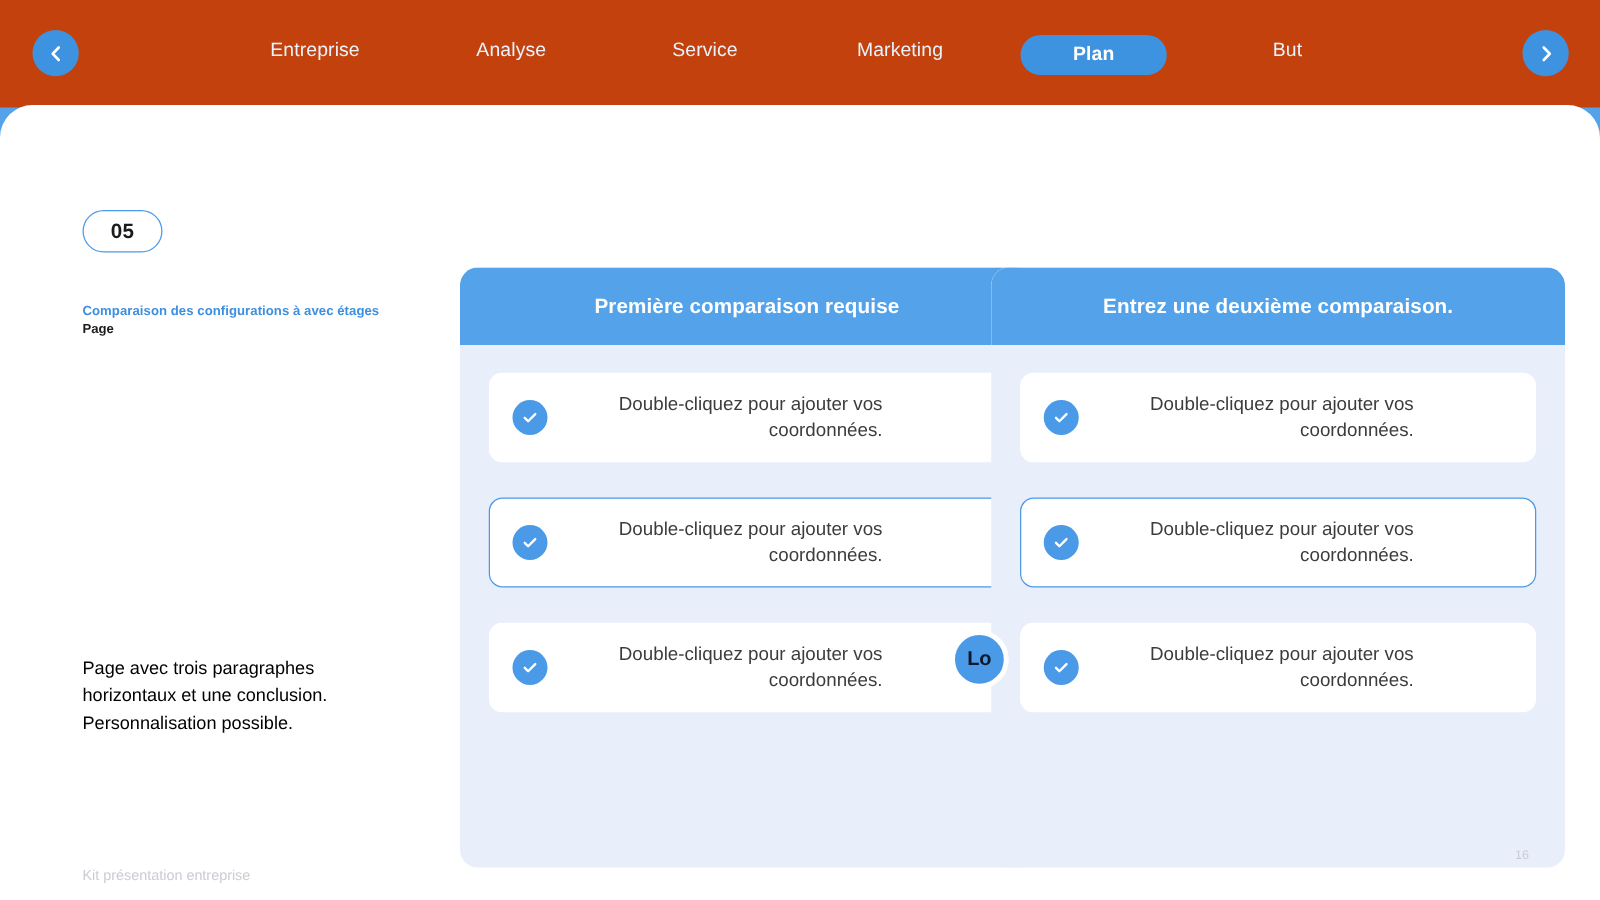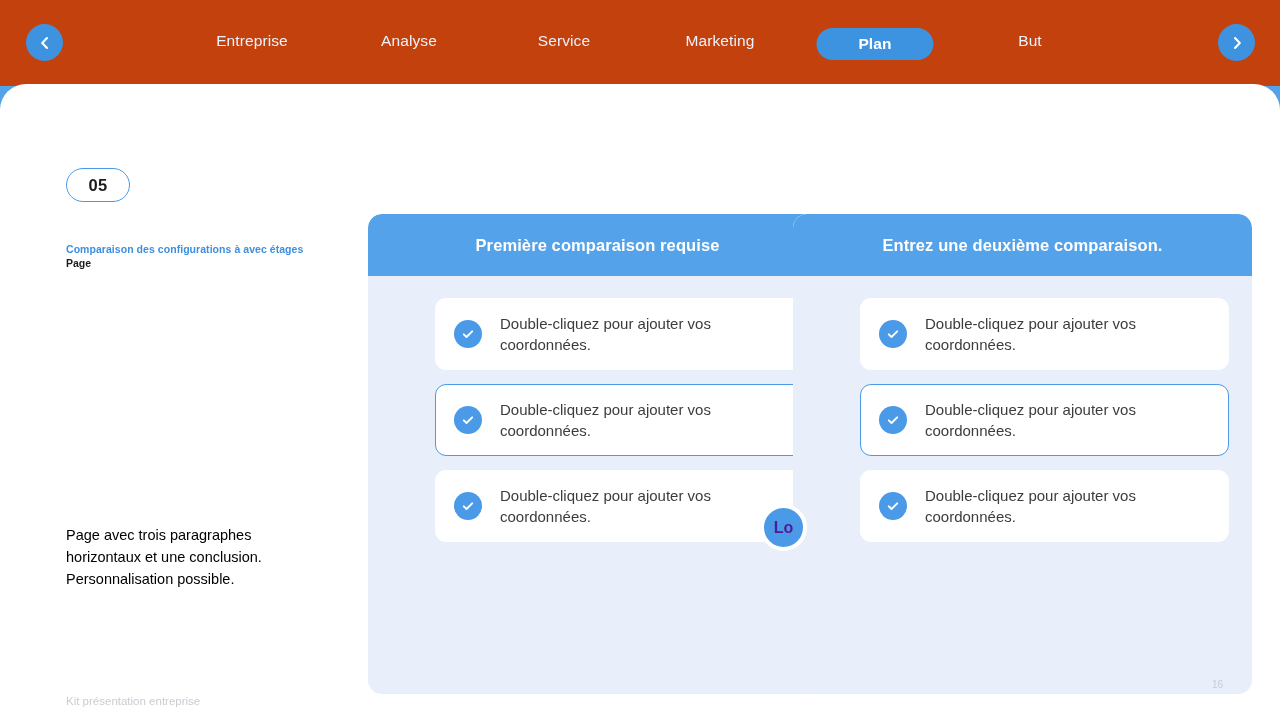--- a/index.html
+++ b/index.html
@@ -128,20 +128,21 @@
 
   
   .card {
     position: absolute;
     top: 130px;
     width: 459px;
     height: 480px;
     border-radius: 14px;
     background: #e9eefb;
     overflow: hidden;
+    text-align: right;
   }
   .card.left  { left: 368px; }
   .card.right { left: 793px; }
 
   .card-header {
     height: 62px;
     background: #54a3ea;
     border-top-left-radius: 14px;
     border-top-right-radius: 14px;
     display: flex;
@@ -149,22 +150,21 @@
     justify-content: center;
     color: #ffffff;
     font-size: 16.5px;
     font-weight: bold;
     letter-spacing: 0.1px;
   }
   .card-body {
     padding: 22px 23px;
     display: flex;
     flex-direction: column;
-    gap: 14px;
-    margin-left: 44px;
+    gap: 28px;
   }
 
   .list-item {
     background: #ffffff;
     border-radius: 11px;
     min-height: 72px;
     box-sizing: border-box;
     display: flex;
     align-items: center;
     gap: 18px;
@@ -199,21 +199,21 @@
     top: 420px;
     width: 47px;
     height: 47px;
     border-radius: 50%;
     background: #4a9ae8;
     border: 4px solid #ffffff;
     box-sizing: border-box;
     display: flex;
     align-items: center;
     justify-content: center;
-    color: #4c1d95;
+    color: #0f172a;
     font-size: 16px;
     font-weight: bold;
     z-index: 5;
   }
 
   
   .footer-left {
     position: absolute;
     left: 66px;
     top: 575px;

